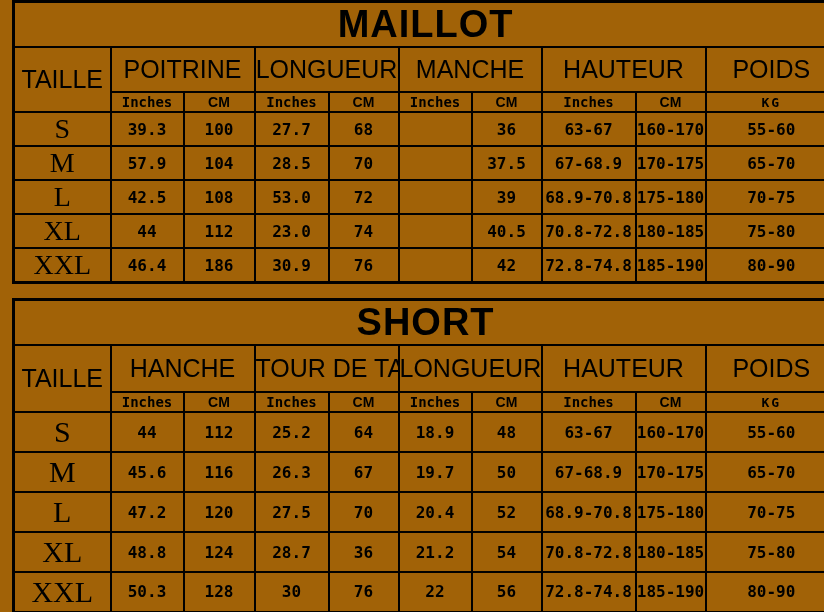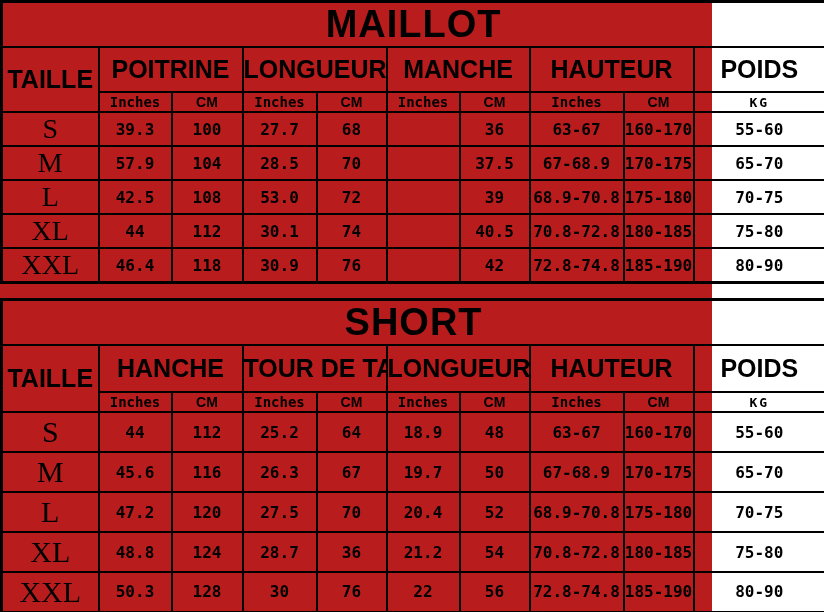--- a/index.html
+++ b/index.html
@@ -6,24 +6,25 @@
     margin: 0;
     padding: 0;
     background: #ffffff;
     width: 824px;
     height: 612px;
     overflow: hidden;
     color: #000;
     font-family: "Liberation Sans", sans-serif;
   }
   .sheet {
-    width: 712px;
+    width: 824px;
     height: 612px;
-    background: #b91c1c;
+    background: #a16207;
     box-sizing: border-box;
+    padding-left: 12px;
   }
   table.size-table {
     border-collapse: collapse;
     table-layout: fixed;
     width: 824px;
     border: 3px solid #000;
   }
   table.size-table th, table.size-table td {
     border: 2px solid #000;
     padding: 0;
@@ -38,21 +39,21 @@
     font-size: 38px;
     font-weight: bold;
     letter-spacing: 1px;
     font-family: "Liberation Sans", sans-serif;
   }
   .t-maillot tr.title-row th { height: 40px; }
   .t-short   tr.title-row th { height: 42px; }
   
   tr.group-row th {
     font-size: 25px;
-    font-weight: bold;
+    font-weight: normal;
     letter-spacing: 0px;
   }
   .t-maillot tr.group-row th { height: 43px; }
   .t-short   tr.group-row th { height: 45px; }
   th.size-header { font-size: 26px; font-weight: bold; }
   th.group-wrap {
     white-space: normal;
     font-size: 20px;
     line-height: 1.05;
   }
@@ -166,32 +167,32 @@
           <td class="data-cell"></td>
           <td class="data-cell">39</td>
           <td class="data-cell">68.9-70.8</td>
           <td class="data-cell">175-180</td>
           <td class="data-cell">70-75</td>
         </tr>
         <tr class="data-row">
           <th class="size-cell">XL</th>
           <td class="data-cell">44</td>
           <td class="data-cell">112</td>
-          <td class="data-cell">30.1</td>
+          <td class="data-cell">23.0</td>
           <td class="data-cell">74</td>
           <td class="data-cell"></td>
           <td class="data-cell">40.5</td>
           <td class="data-cell">70.8-72.8</td>
           <td class="data-cell">180-185</td>
           <td class="data-cell">75-80</td>
         </tr>
         <tr class="data-row">
           <th class="size-cell">XXL</th>
           <td class="data-cell">46.4</td>
-          <td class="data-cell">118</td>
+          <td class="data-cell">186</td>
           <td class="data-cell">30.9</td>
           <td class="data-cell">76</td>
           <td class="data-cell"></td>
           <td class="data-cell">42</td>
           <td class="data-cell">72.8-74.8</td>
           <td class="data-cell">185-190</td>
           <td class="data-cell">80-90</td>
         </tr>
       </tbody>
   </table>

